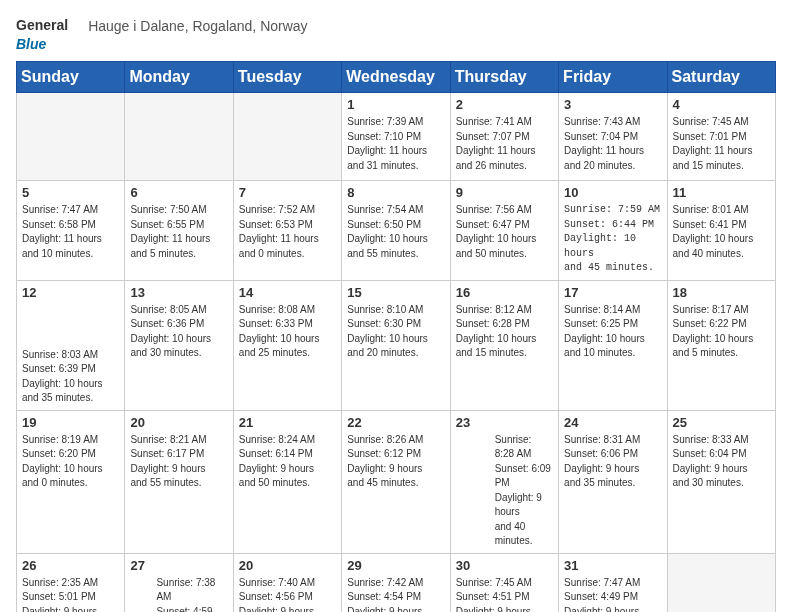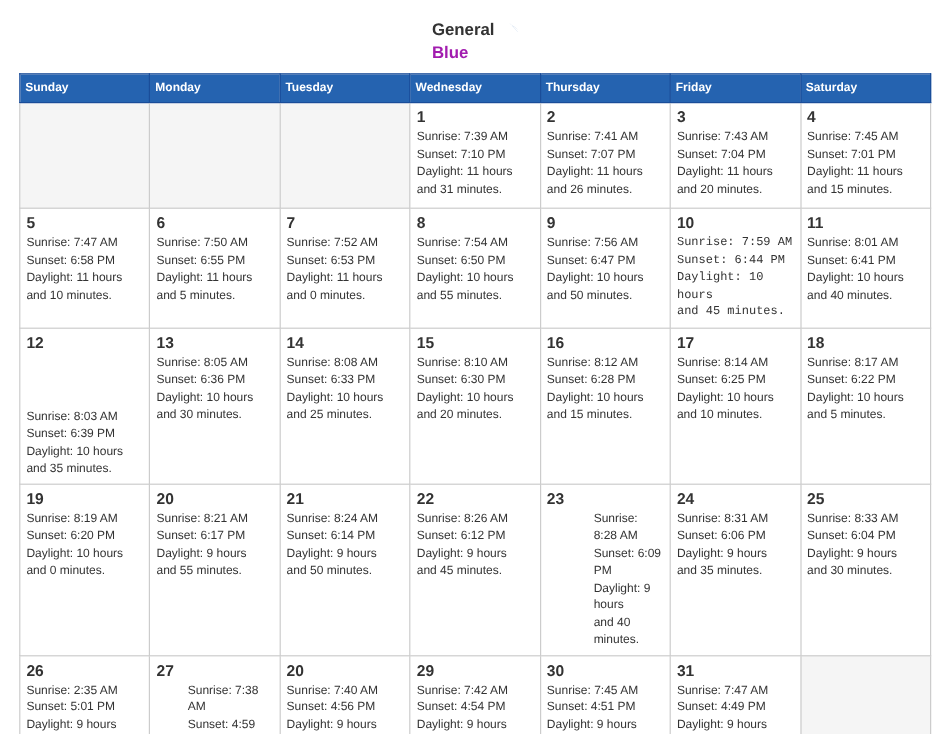--- a/index.html
+++ b/index.html
@@ -5,21 +5,21 @@
     * { box-sizing: border-box; margin: 0; padding: 0; }
     body {
       font-family: Arial, sans-serif;
       background: #fff;
       width: 792px;
       min-height: 612px;
       padding: 16px;
     }
     .header {
       display: flex;
-      justify-content: center;
+      justify-content: flex-start;
       align-items: flex-start;
       margin-bottom: 8px;
     }
     .logo {
       display: flex;
       align-items: center;
       gap: 4px;
     }
     .title-block {
       text-align: right;
@@ -36,21 +36,21 @@
       margin-top: 2px;
     }
     table {
       width: 100%;
       border-collapse: collapse;
       table-layout: fixed;
     }
     th {
       background-color: #2563b0;
       color: #fff;
-      font-size: 10px;
+      font-size: 16px;
       font-weight: bold;
       padding: 6px 4px;
       text-align: left;
       border: 1px solid #1a4d99;
     }
     td {
       border: 1px solid #ccc;
       vertical-align: top;
       padding: 4px 5px;
       font-size: 10.5px;
@@ -75,24 +75,25 @@
 </head>
 <body>
 
 <div class="header">
   <div class="logo">
   <div style="line-height:1.15">
     <span style="font-size:14px;font-weight:bold;color:#333;">General</span><svg width="18" height="18" viewBox="0 0 18 18" style="vertical-align:middle;margin-left:2px">
           <polygon points="10,3 18,9 14,6" fill="#2563b0"></polygon>
           <polygon points="12,5 18,11 15,8" fill="#2563b0"></polygon>
         </svg><br>
-    <span style="font-size:14px;font-weight:bold;color:#a21caf;">Blue</span>
+    <span style="font-size:14px;font-weight:bold;color:#0369a1;font-style:italic;">Blue</span>
   </div>
 </div>
   <div class="title-block">
+    <div class="subtitle">Hauge i Dalane, Rogaland, Norway</div>
   </div>
 </div>
 
 <table>
   <thead>
     <tr>
     <th>Sunday</th>
         <th>Monday</th>
         <th>Tuesday</th>
         <th>Wednesday</th>

